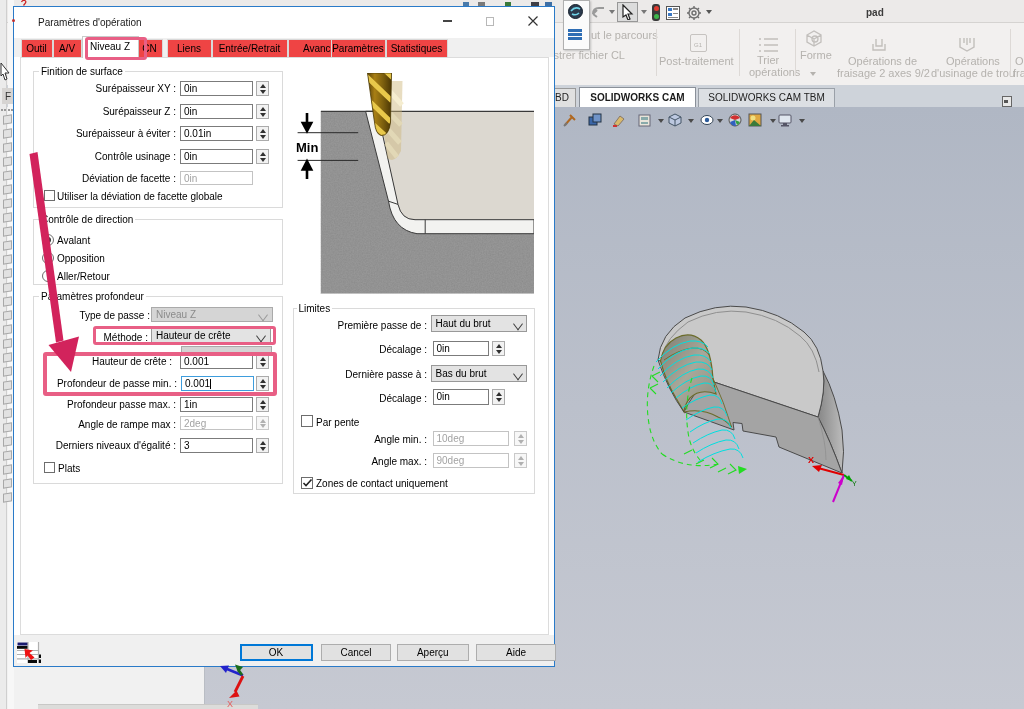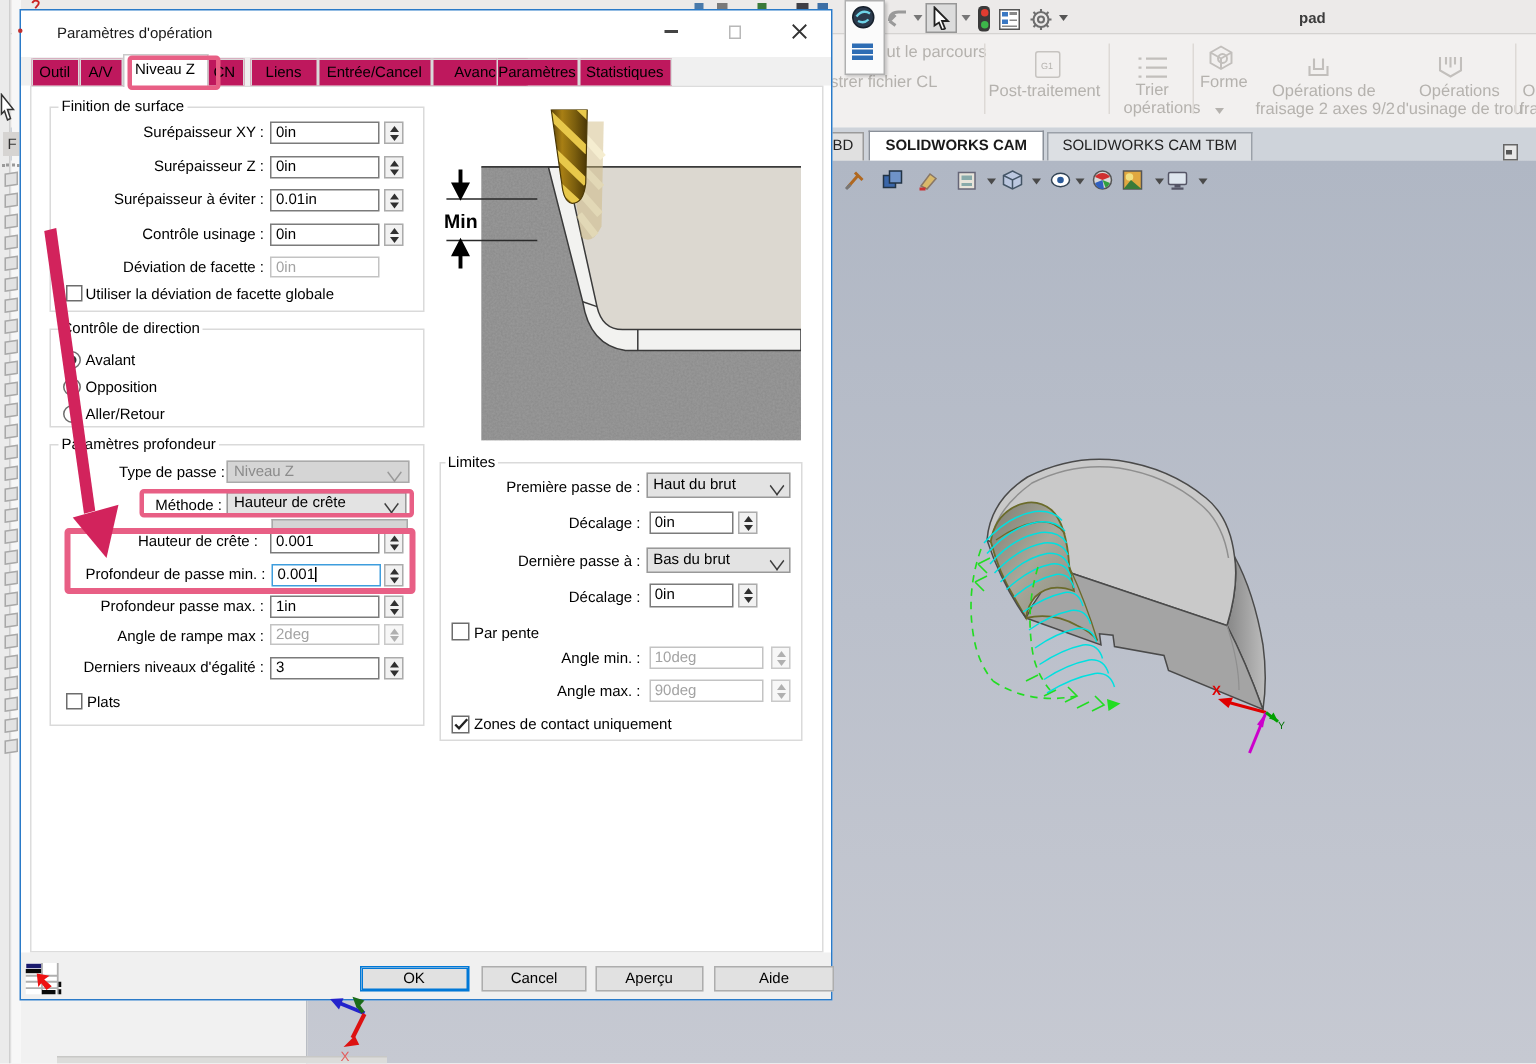--- a/index.html
+++ b/index.html
@@ -11,21 +11,21 @@
 .combo{position:absolute;background:#e3e3e3;border:1px solid #999;font-size:10px;line-height:14px;padding-left:4px;color:#000;overflow:hidden}
 .combod{position:absolute;background:#d5d5d5;border:1px solid #aaa;font-size:10px;line-height:14px;padding-left:4px;color:#8b8b8b;overflow:hidden}
 .chev{position:absolute;width:8px;height:8px;border-right:1.6px solid #3c3c3c;border-bottom:1.6px solid #3c3c3c;transform:rotate(45deg) skew(8deg,8deg)}
 .spin{position:absolute;width:13px;border:1px solid #ababab;background:#f2f2f2}
 .sup{position:absolute;left:3px;width:0;height:0;border-left:3px solid transparent;border-right:3px solid transparent;border-bottom:4px solid #303030}
 .sdn{position:absolute;left:3px;width:0;height:0;border-left:3px solid transparent;border-right:3px solid transparent;border-top:4px solid #303030}
 .grp{position:absolute;border:1px solid #dadada}
 .glab{position:absolute;background:#fff;font-size:10px;line-height:12px;padding:0 2px;white-space:nowrap}
 .cb{position:absolute;width:11px;height:11px;border:1px solid #6d6d6d;background:#fff}
 .radio{position:absolute;width:12px;height:12px;border:1px solid #6d6d6d;border-radius:50%;background:#fff}
-.tab{position:absolute;top:39px;height:18px;background:#be185d;border:1px solid #d9d9d9;border-bottom:none;font-size:10px;text-align:center;line-height:17px;color:#000}
+.tab{position:absolute;top:39px;height:18px;background:#ef4444;border:1px solid #d9d9d9;border-bottom:none;font-size:10px;text-align:center;line-height:17px;color:#000}
 .btn{position:absolute;height:17px;background:#e1e1e1;border:1px solid #adadad;font-size:10px;text-align:center;line-height:15px;color:#000}
 .ribt{position:absolute;font-size:11px;color:#b5b2ae;white-space:nowrap;line-height:11px}
 .pink{position:absolute;border:3px solid #e85f85;border-radius:3px;z-index:30}
 </style></head><body>
 <div id="root">
 <div class="abs" style="left:0;top:0;width:1024px;height:23px;background:#eceae9;border-bottom:1px solid #d5d3d1"></div>
 <div class="abs" style="left:0;top:23px;width:1024px;height:62px;background:#f2f0ef"></div>
 <div class="abs" style="left:0;top:85px;width:1024px;height:22px;background:#ced3da"></div>
 <div class="abs" style="left:205px;top:107px;width:819px;height:602px;background:linear-gradient(#b0b7c4,#c6c9d2)"></div>
 <div class="abs" style="left:0;top:630px;width:205px;height:79px;background:#f1f1f1;border-right:1px solid #b9bdc4"></div>
@@ -278,21 +278,21 @@
       <path d="M0.5 0.5 L9.5 9.5 M9.5 0.5 L0.5 9.5" stroke="#333" stroke-width="1.2"></path>
     </svg>
 <div class="abs" style="left:14px;top:38px;width:540px;height:19px;background:#f0f0f0;z-index:11"></div>
 <div class="abs" style="left:19.5px;top:56.5px;width:529px;height:578px;background:#fff;border:1px solid #dcdcdc;z-index:11"></div>
 <div class="abs" style="left:14px;top:635px;width:540px;height:31px;background:#f0f0f0;z-index:11"></div>
 <div class="tab" style="left:20.5px;width:32px;z-index:11">Outil</div>
 <div class="tab" style="left:52.5px;width:29px;z-index:11">A/V</div>
 <div class="tab" style="left:81.5px;width:57px;top:36px;height:22px;background:#fff;border-color:#c9c9c9;z-index:12;line-height:19px">Niveau Z</div>
 <div class="tab" style="left:136.5px;width:26px;z-index:11">CN</div>
 <div class="tab" style="left:166.5px;width:45px;z-index:11">Liens</div>
-<div class="tab" style="left:211.5px;width:76px;z-index:11">Entrée/Cancel</div>
+<div class="tab" style="left:211.5px;width:76px;z-index:11">Entrée/Retrait</div>
 <div class="tab" style="left:287.5px;width:64px;z-index:11">Avancé</div>
 <div class="tab" style="left:330.5px;width:55px;z-index:11">Paramètres</div>
 <div class="tab" style="left:385.5px;width:62px;z-index:11">Statistiques</div>
 <div class="pink" style="left:85px;top:37px;width:62px;height:23px"></div>
 <div class="abs" style="left:0;top:0;width:1024px;height:709px;z-index:13;pointer-events:none">
 <div class="grp" style="left:33px;top:71px;width:250px;height:137px"></div>
 <div class="glab" style="left:39px;top:66px">Finition de surface</div>
 <div class="rlbl" style="left:40px;top:82px;width:136px">Surépaisseur XY :</div>
 <div class="inp" style="left:180px;top:81px;width:73px;height:15px">0in</div>
 <div class="spin" style="left:255.5px;top:81px;height:15px">

